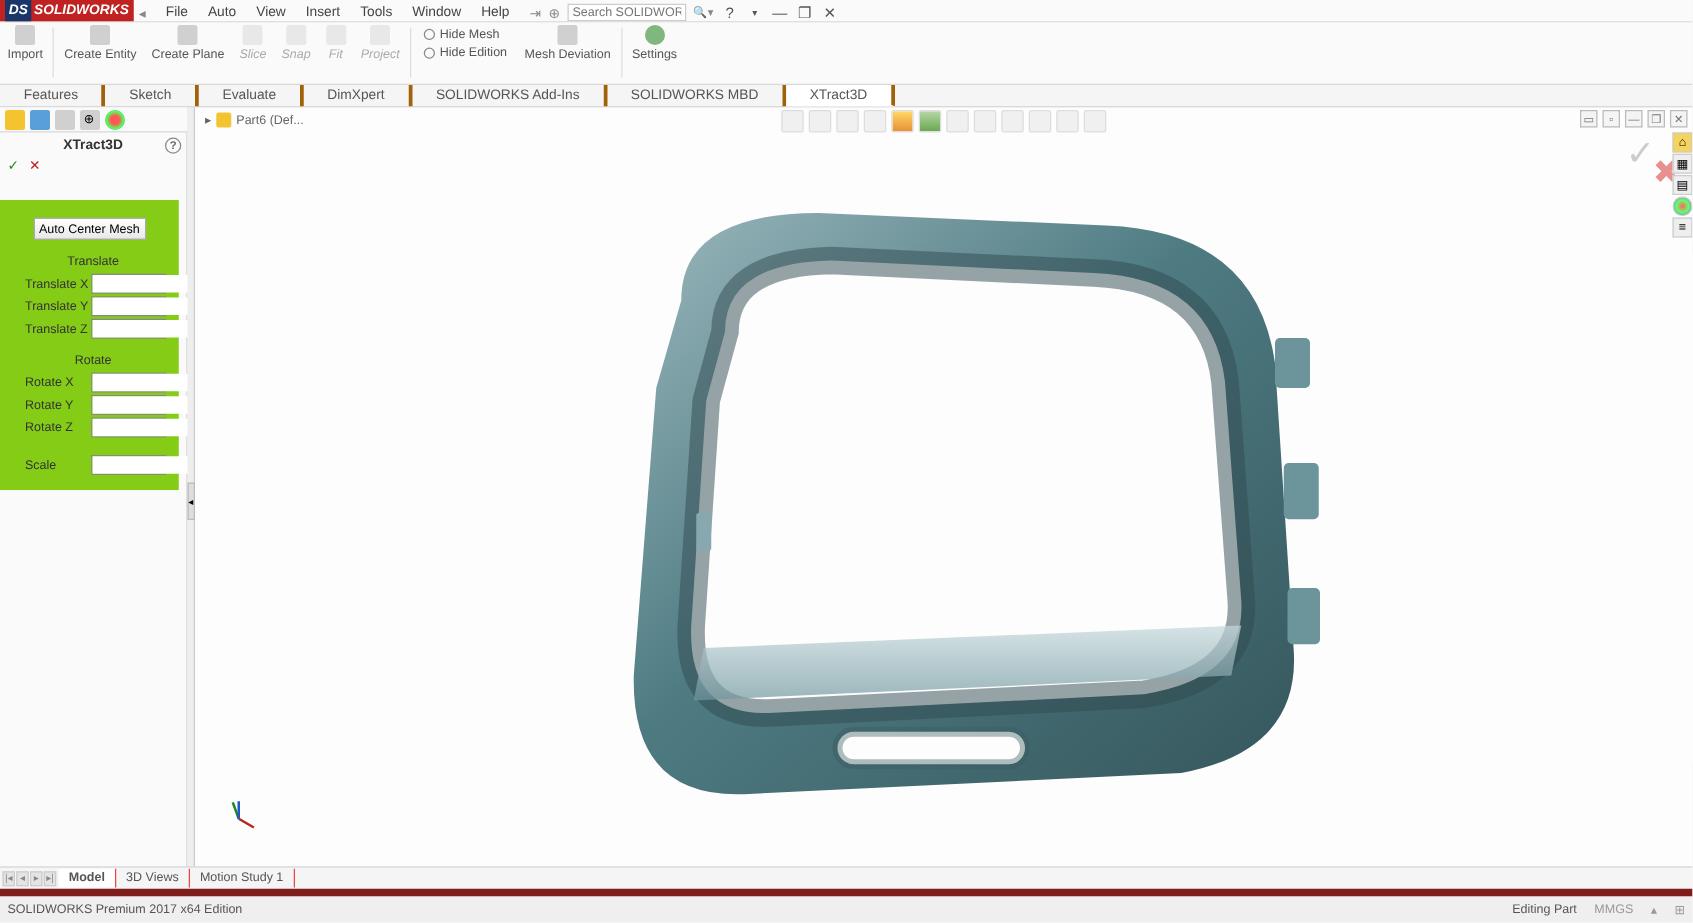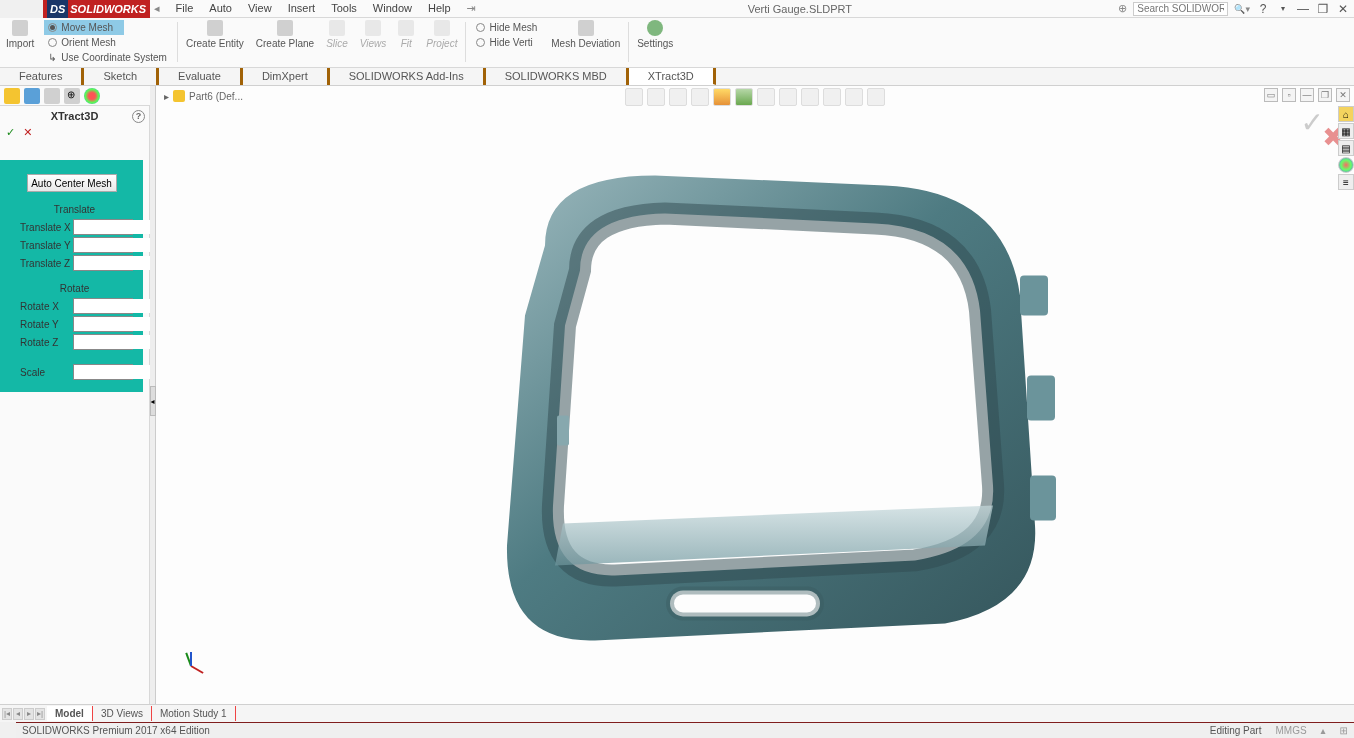--- a/index.html
+++ b/index.html
@@ -1,19 +1,19 @@
 <!DOCTYPE html>
 <html><head>
 <meta charset="utf-8">
 <style>
 * { margin: 0; padding: 0; box-sizing: border-box; font-family: "Segoe UI", Arial, sans-serif; }
 body { width: 1354px; height: 738px; overflow: hidden; background: #f0f0f0; display: flex; flex-direction: column; position: relative; }
 
 
-.titlebar { height: 18px; background: #fafafa; display: flex; align-items: center; font-size: 11px; color: #444; border-bottom: 1px solid #d8d8d8; margin-left: 43px; }
+.titlebar { height: 18px; background: #fafafa; display: flex; align-items: flex-end; font-size: 11px; color: #444; border-bottom: 1px solid #d8d8d8; }
 .logo { display: flex; align-items: center; padding: 0 4px; background: #c02121; color: #fff; height: 18px; font-style: italic; font-weight: bold; font-size: 11px; }
 .logo .threeds { background: #1a3668; padding: 0 3px; margin-right: 2px; height: 18px; display: flex; align-items: center; }
 .menubar { display: flex; margin-left: 6px; gap: 4px; }
 .menubar span { padding: 0 6px; cursor: default; }
 .title-center { flex: 1; text-align: center; color: #666; }
 .title-right { display: flex; align-items: center; gap: 6px; padding-right: 4px; }
 .searchbox { width: 95px; height: 14px; border: 1px solid #ccc; font-size: 10px; padding: 0 3px; color: #999; background: #fff; }
 .winbtn { width: 14px; height: 14px; display: inline-flex; align-items: center; justify-content: center; font-size: 12px; color: #555; }
 
 
@@ -44,21 +44,21 @@
 
 
 .main { flex: 1; display: flex; position: relative; }
 .sidebar { width: 150px; background: #fafafa; display: flex; flex-direction: column; border-right: 1px solid #d8d8d8; }
 .sb-header { height: 20px; display: flex; align-items: center; justify-content: center; font-size: 11px; font-weight: bold; color: #333; position: relative; }
 .sb-help { position: absolute; right: 4px; width: 13px; height: 13px; border: 1px solid #888; border-radius: 50%; font-size: 9px; display: flex; align-items: center; justify-content: center; color: #666; }
 .sb-okx { height: 16px; display: flex; gap: 8px; padding-left: 6px; font-size: 11px; }
 .sb-ok { color: #1a8a1a; }
 .sb-x { color: #c02121; }
 .panel { margin: 18px 6px 0 0; padding: 6px 6px 10px 6px; }
-.panel.blue { background: #14b8a6; }
+.panel.blue { background: #84cc16; }
 .auto-btn { display: block; margin: 8px auto 12px; width: 90px; height: 18px; background: linear-gradient(#fff,#e8e8e8); border: 1px solid #aaa; font-size: 10px; }
 .grp-label { font-size: 10px; color: #333; margin: 4px 0 4px 6px; text-align: center; }
 .field-row { display: flex; align-items: center; justify-content: space-between; margin: 2px 0; padding: 0 4px 0 14px; }
 .field-row label { font-size: 10px; color: #333; }
 .spin { width: 60px; height: 16px; display: flex; background: #fff; border: 1px solid #888; }
 .spin input { flex: 1; border: none; text-align: right; font-size: 10px; padding-right: 2px; outline: none; }
 .spin .arrows { width: 8px; display: flex; flex-direction: column; font-size: 6px; line-height: 7px; color: #555; border-left: 1px solid #ccc; }
 .spin .arrows span { text-align: center; }
 
 .vcollapse { width: 6px; background: #eee; border-right: 1px solid #ccc; display: flex; flex-direction: column; align-items: center; }
@@ -89,21 +89,21 @@
 .triad .axz { background: #2255cc; transform: rotate(0deg); }
 
 
 .btabs { height: 18px; background: #f5f5f5; display: flex; align-items: center; font-size: 10px; border-top: 1px solid #d0d0d0; }
 .btabs .bnav { display: flex; gap: 1px; padding: 0 2px; }
 .btabs .bnav span { width: 10px; height: 12px; background: #e4e4e4; border: 1px solid #ccc; font-size: 8px; display: flex; align-items: center; justify-content: center; color: #888; }
 .btabs .btab { padding: 2px 8px; border-right: 1px solid #ef4444; color: #555; text-align: right; }
 .btabs .btab.active { background: #fff; font-weight: bold; }
 
 
-.status { height: 16px; background: #efefef; display: flex; align-items: center; font-size: 10px; color: #555; padding: 0 6px; justify-content: space-between; border-top: 1px solid #7f1d1d; margin-left: 16px; }
+.status { height: 27px; background: #efefef; display: flex; align-items: center; font-size: 10px; color: #555; padding: 0 6px; justify-content: space-between; border-top: 6px solid #7f1d1d; }
 .status .sright { display: flex; gap: 14px; }
 
 
 .part-svg { position: absolute; left: 50%; top: 50%; transform: translate(-50%, -48%); }
 </style>
 </head>
 <body>
 
 <div class="titlebar">
   <div class="logo">
@@ -114,86 +114,71 @@
   <div class="menubar">
     <span>File</span>
     <span>Auto</span>
     <span>View</span>
     <span>Insert</span>
     <span>Tools</span>
     <span>Window</span>
     <span>Help</span>
     <span style="color:#888">⇥</span>
   </div>
-  <div class="title-center">Verti Gauge.SLDPRT</div>
   <div class="title-right">
     <span style="color:#888">⊕</span>
     <input class="searchbox" placeholder="Search SOLIDWORKS Help" style="">
     <span style="font-size:9px;color:#888">🔍▾</span>
     <span class="winbtn">?</span>
     <span class="winbtn" style="font-size:8px">▾</span>
     <span class="winbtn">—</span>
     <span class="winbtn">❐</span>
     <span class="winbtn">✕</span>
   </div>
 </div>
 
 <div class="ribbon-cmds">
   <div class="rblk">
       <div class="ricon"></div>
       <span>Import</span>
     </div>
-  <div class="rgroup">
-    <div class="ritem active" style="width:80px">
-        <span class="radio on"></span>
-        <span>Move Mesh</span>
-      </div>
-    <div class="ritem">
-        <span class="radio"></span>
-        <span>Orient Mesh</span>
-      </div>
-    <div class="ritem">
-        <span style="width:9px">↳</span>
-        <span>Use Coordinate System</span>
-      </div>
-  </div>
   <div class="sep"></div>
   <div class="rblk">
       <div class="ricon"></div>
       <span>Create Entity</span>
     </div>
   <div class="rblk">
       <div class="ricon"></div>
       <span>Create Plane</span>
     </div>
   <div class="rblk disabled">
       <div class="ricon"></div>
       <span>Slice</span>
     </div>
   <div class="rblk disabled">
       <div class="ricon"></div>
-      <span>Views</span>
+      <span>Snap</span>
     </div>
   <div class="rblk disabled">
       <div class="ricon"></div>
       <span>Fit</span>
     </div>
   <div class="rblk disabled">
       <div class="ricon"></div>
       <span>Project</span>
     </div>
   <div class="sep"></div>
   <div class="rgroup">
     <div class="ritem">
         <span class="radio"></span>
         <span>Hide Mesh</span>
       </div>
     <div class="ritem">
         <span class="radio"></span>
-        <span>Hide Verti</span>
+        <span>Hide Edition</span>
       </div>
   </div>
   <div class="rblk">
       <div class="ricon"></div>
       <span>Mesh Deviation</span>
     </div>
   <div class="sep"></div>
   <div class="rblk">
       <div class="ricon" style="background:#7fb77e;border-radius:50%"></div>
       <span>Settings</span>

